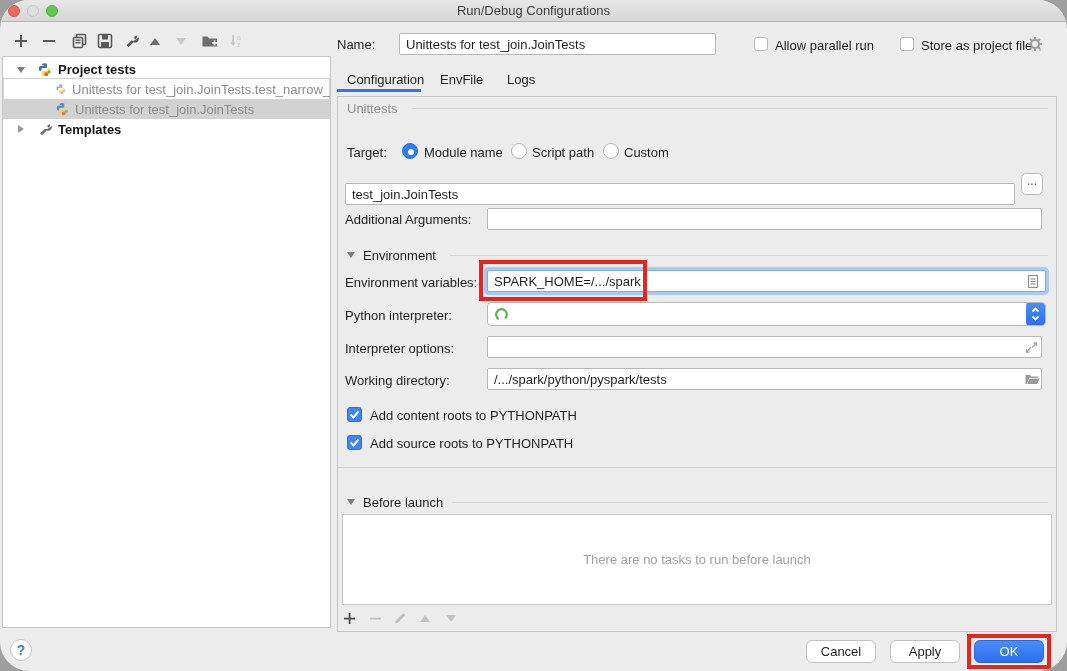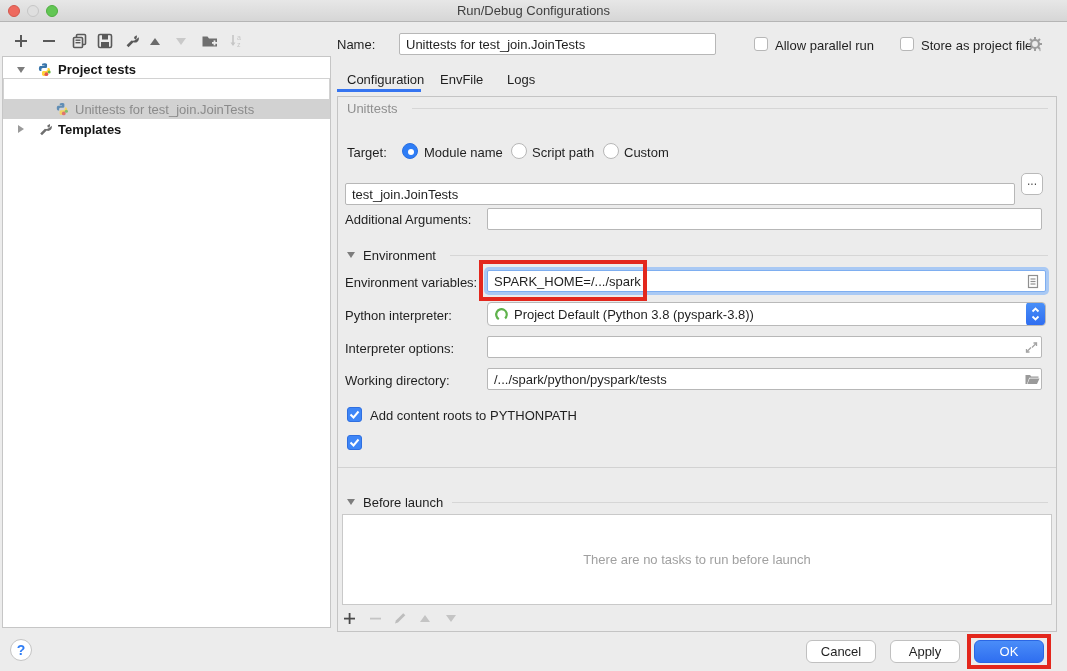--- a/index.html
+++ b/index.html
@@ -1,18 +1,18 @@
 <!DOCTYPE html>
 <html style="--accent: #2e7df6; --checkbox: #3e86f7; --tab_underline: #3574f0; --annotation: #e3271d; --selection_gray: #d2d2d2;"><head>
 <meta charset="utf-8">
 <style>
   html,body{margin:0;padding:0;background:#9e9e9e;}
   *{box-sizing:border-box;font-family:"Liberation Sans","DejaVu Sans",sans-serif;}
   #app{position:relative;width:1067px;height:671px;background:#ececec;overflow:hidden;
-       font-size:13px;color:#1f1f1f;}
+       font-size:13px;color:#1f1f1f;border-radius:29px;}
   .abs{position:absolute;}
 
   
   .titlebar{left:0;top:0;width:1067px;height:22px;
     background:linear-gradient(#e7e7e7,#d6d6d6);border-bottom:1px solid #b5b5b5;}
   .title{width:100%;text-align:center;line-height:21px;color:#404040;font-size:13px;}
   .light{width:12px;height:12px;border-radius:50%;top:5px;}
   .light.close{left:8px;background:#ee6a5f;border:1px solid #d3584d;}
   .light.min{left:27px;background:#dfdfdf;border:1px solid #c6c6c6;}
   .light.zoom{left:46px;background:#62c654;border:1px solid #4fae41;}
@@ -155,20 +155,29 @@
       <div class="tri tri-exp" style="margin-left:14px"></div>
       <svg width="15" height="15" style="margin-left:12px" viewBox="0 0 16 16">
           <path d="M7.9 1.2c-2.6 0-2.5 1.2-2.5 1.2v1.3H8v.5H3.9S2 4 2 6.9s1.7 2.8 1.7 2.8h1V8.2S4.6 6.5 6.4 6.5h2.7s1.6.1 1.6-1.5V2.5s.2-1.3-2.8-1.3z" fill="#3a76ab"></path>
           <path d="M8.1 14.8c2.6 0 2.5-1.2 2.5-1.2v-1.3H8v-.5h4.1s1.9.2 1.9-2.7-1.7-2.8-1.7-2.8h-1v1.5s.1 1.7-1.7 1.7H6.9s-1.6-.1-1.6 1.5v2.5s-.2 1.3 2.8 1.3z" fill="#ffd43b"></path>
           <circle cx="10" cy="13" r="2" fill="#e2574c"></circle>
           <circle cx="13" cy="10.6" r="1.6" fill="#67b64a"></circle>
         </svg>
       <span class="lbl bold">Project tests</span>
     </div>
 
+    <div class="treerow" style="top:22px">
+      <svg width="14" height="14" style="margin-left:52px;opacity:.55" viewBox="0 0 16 16">
+          <path d="M7.9 1.2c-2.6 0-2.5 1.2-2.5 1.2v1.3H8v.5H3.9S2 4 2 6.9s1.7 2.8 1.7 2.8h1V8.2S4.6 6.5 6.4 6.5h2.7s1.6.1 1.6-1.5V2.5s.2-1.3-2.8-1.3z" fill="#3a76ab"></path>
+          <path d="M8.1 14.8c2.6 0 2.5-1.2 2.5-1.2v-1.3H8v-.5h4.1s1.9.2 1.9-2.7-1.7-2.8-1.7-2.8h-1v1.5s.1 1.7-1.7 1.7H6.9s-1.6-.1-1.6 1.5v2.5s-.2 1.3 2.8 1.3z" fill="#ffd43b"></path>
+          <circle cx="10" cy="13" r="2.2" fill="#e2574c"></circle>
+          <circle cx="13" cy="10.6" r="1.8" fill="#67b64a"></circle>
+        </svg>
+      <span class="lbl muted">Unittests for test_join.JoinTests.test_narrow_</span>
+    </div>
 
     <div class="treerow sel" style="top:42px">
       <svg width="14" height="14" style="margin-left:52px;opacity:.75" viewBox="0 0 16 16">
           <path d="M7.9 1.2c-2.6 0-2.5 1.2-2.5 1.2v1.3H8v.5H3.9S2 4 2 6.9s1.7 2.8 1.7 2.8h1V8.2S4.6 6.5 6.4 6.5h2.7s1.6.1 1.6-1.5V2.5s.2-1.3-2.8-1.3z" fill="#3a76ab"></path>
           <path d="M8.1 14.8c2.6 0 2.5-1.2 2.5-1.2v-1.3H8v-.5h4.1s1.9.2 1.9-2.7-1.7-2.8-1.7-2.8h-1v1.5s.1 1.7-1.7 1.7H6.9s-1.6-.1-1.6 1.5v2.5s-.2 1.3 2.8 1.3z" fill="#ffd43b"></path>
           <circle cx="10" cy="13" r="2.2" fill="#e2574c"></circle>
           <circle cx="13" cy="10.6" r="1.8" fill="#67b64a"></circle>
         </svg>
       <span class="lbl muted">Unittests for test_join.JoinTests</span>
     </div>
@@ -244,21 +253,20 @@
       </svg>
   </div>
 
   <div class="abs annot" style="left:479px;top:260px;width:168px;height:41px"></div>
 
   <div class="abs lbl13" style="left:345px;top:308px">Python interpreter:</div>
   <div class="abs combo" style="left:487px;top:302px;width:559px;height:24px">
     <svg width="15" height="15" style="margin-left:6px;flex:none">
         <circle cx="7.5" cy="7.5" r="5.3" fill="none" stroke="#5fb24c" stroke-width="2.2" stroke-dasharray="26 8" transform="rotate(120 7.5 7.5)"></circle>
       </svg>
-    <span class="main">Project Default (Python 3.8 (pyspark-3.8))</span>
     <span class="stepper">
       <svg width="11" height="18">
           <polyline points="2.5,6.5 5.5,3.5 8.5,6.5" fill="none" stroke="#fff" stroke-width="1.8"></polyline>
           <polyline points="2.5,11.5 5.5,14.5 8.5,11.5" fill="none" stroke="#fff" stroke-width="1.8"></polyline>
         </svg>
     </span>
   </div>
 
   <div class="abs lbl13" style="left:345px;top:341px">Interpreter options:</div>
   <input class="abs field" style="left: 487px; top: 336px; width: 555px; padding-right: 24px;" value="">
@@ -284,20 +292,21 @@
     <svg width="11" height="11">
         <polyline points="1.5,5.5 4.5,8.5 9.5,2.5" fill="none" stroke="#fff" stroke-width="2"></polyline>
       </svg>
   </div>
   <div class="abs lbl13" style="left:370px;top:408px">Add content roots to PYTHONPATH</div>
   <div class="abs cb on" style="left:347px;top:435px">
     <svg width="11" height="11">
         <polyline points="1.5,5.5 4.5,8.5 9.5,2.5" fill="none" stroke="#fff" stroke-width="2"></polyline>
       </svg>
   </div>
+  <div class="abs lbl13" style="left:370px;top:436px">Add source roots to PYTHONPATH</div>
 
   <div class="abs hline" style="left:338px;top:467px;width:718px"></div>
 
   <div class="abs tri tri-exp" style="left:347px;top:497px"></div>
   <div class="abs lbl13" style="left:363px;top:495px">Before launch</div>
   <div class="abs grpline" style="left:452px;top:502px;width:596px"></div>
 
   <div class="abs list" style="left:342px;top:514px;width:710px;height:91px;display:flex;align-items:center">
     <div class="emptytext">There are no tasks to run before launch</div>
   </div>

